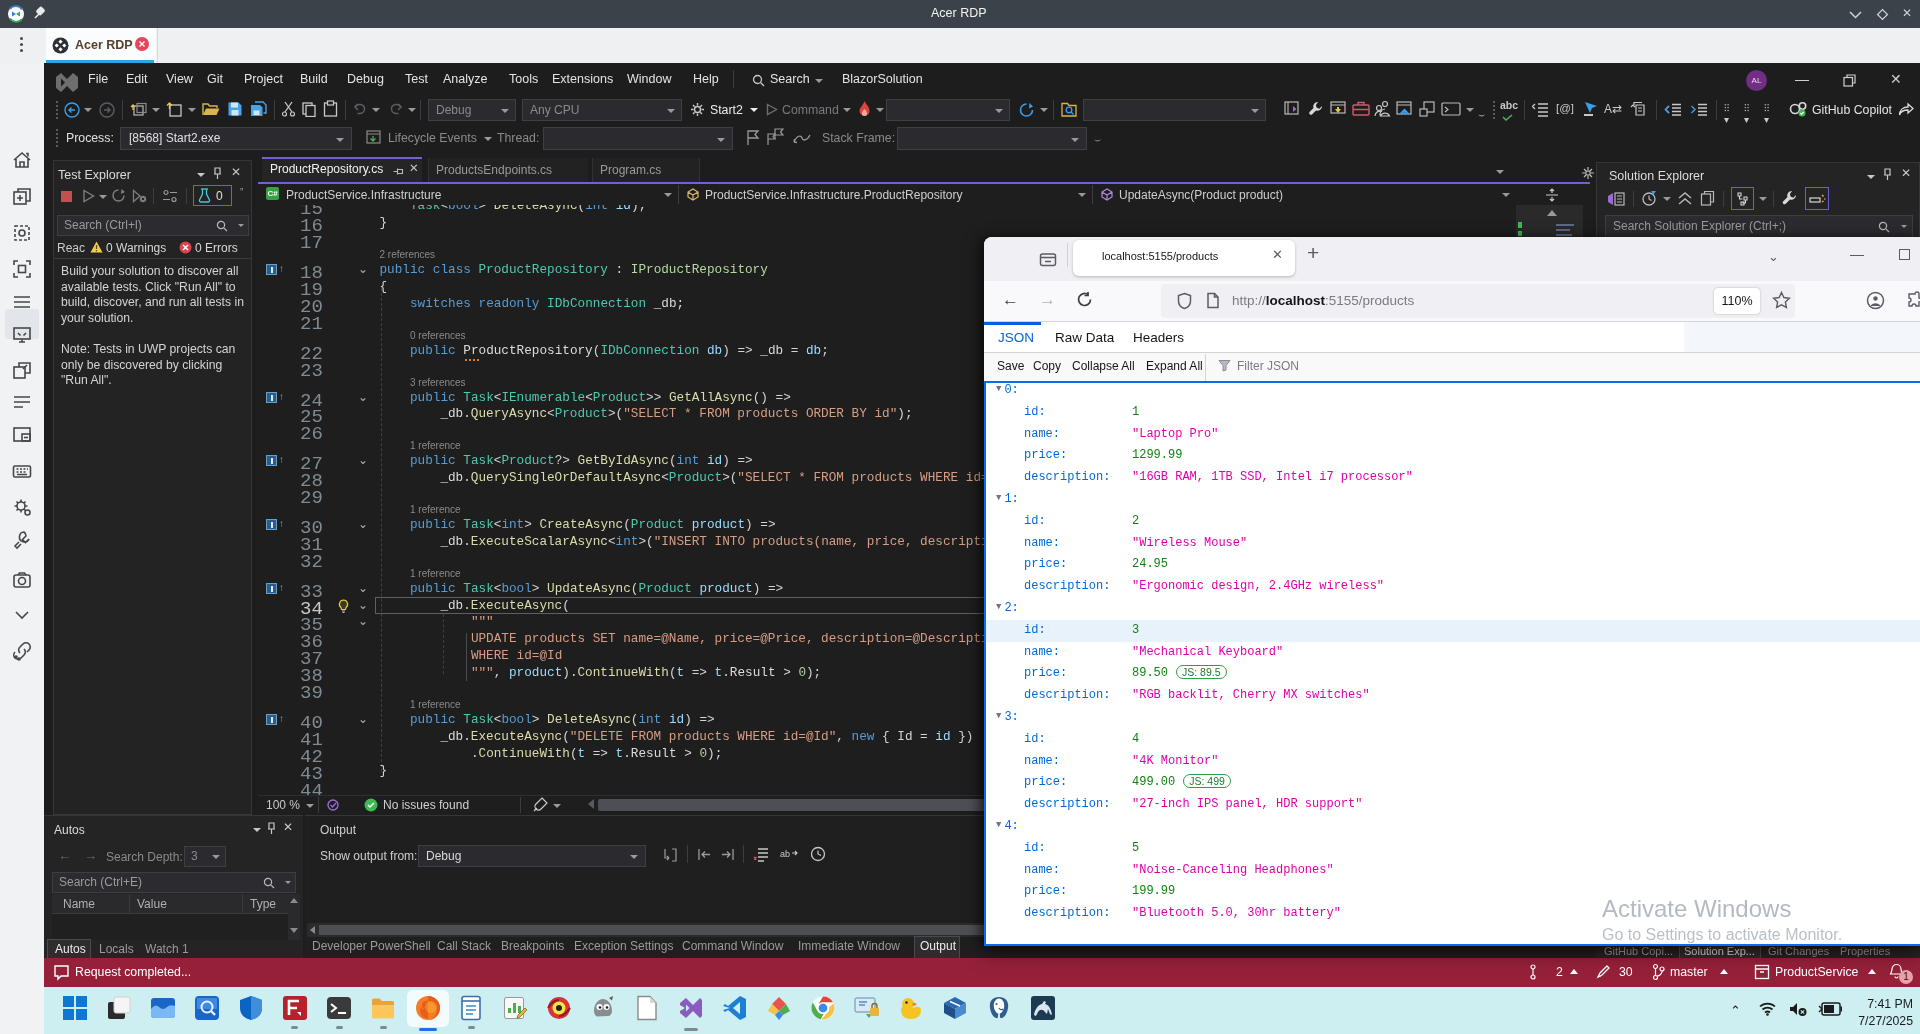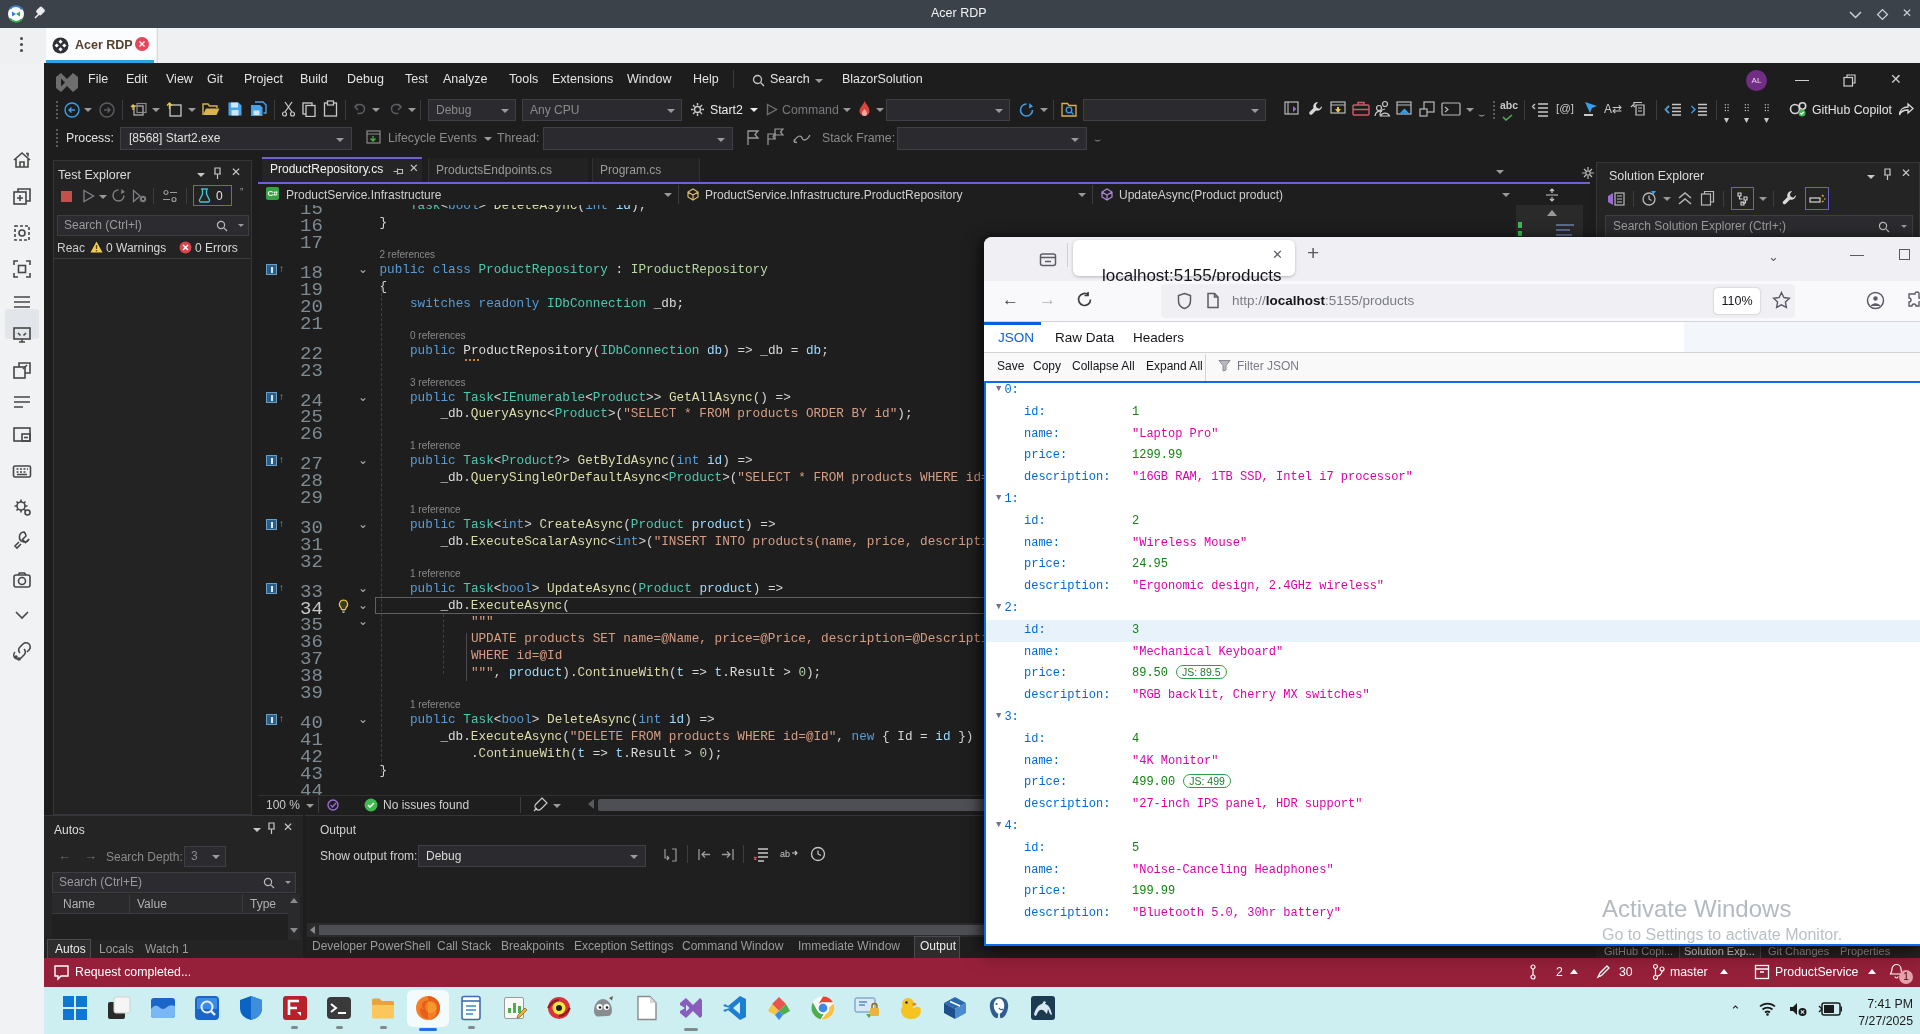--- a/index.html
+++ b/index.html
@@ -447,20 +447,21 @@
         <circle cx="6.5" cy="9.8" r=".8" fill="#5b4a10"></circle>
       </svg>
  <div style="position:absolute;left:52px;top:80px;color:#d8d8d8;font-size:12px">0 Warnings</div>
  <svg style="position:absolute;left:125px;top:80px" width="13" height="13" viewBox="0 0 13 13">
         <circle cx="6.5" cy="6.5" r="6" fill="#d8454e"></circle>
         <path d="M4 4 l5 5 M9 4 l-5 5" stroke="#fff" stroke-width="1.4"></path>
       </svg>
  <div style="position:absolute;left:141px;top:80px;color:#d8d8d8;font-size:12px">0 Errors</div>
  <div style="position:absolute;left:0;top:97px;width:197px;height:1px;background:#3a3a40"></div>
 
+ <div style="position:absolute;left:7px;top:103px;width:189px;color:#d4d4d4;font-size:12.2px;line-height:15.6px">Build your solution to discover all available tests. Click "Run All" to build, discover, and run all tests in your solution.<br><br>Note: Tests in UWP projects can only be discovered by clicking "Run All".</div>
 </div>
 
 <div class="abs" style="left:258px;top:156px;width:1332px;height:26px;background:#1d1d1e"></div>
 <div class="abs" style="left:262px;top:157px;width:160px;height:25px;background:#252526;border-top:2px solid #6f62d2"></div>
 <div class="abs" style="left:270px;top:162px;color:#f2f2f2;font-size:12px;font-weight:normal">ProductRepository.cs</div>
 <svg class="abs" style="left:393px;top:165px" width="11" height="12" viewBox="0 0 11 12">
       <path d="M4 2 h4 v5 h-4z M3 7 h6 M6 7 v4" stroke="#b9b9b9" fill="none" stroke-width="1.1" transform="rotate(90 5.5 6)"></path>
     </svg>
 <div class="abs" style="left:409px;top:161px;color:#c8c8c8;font-size:11.5px">✕</div>
 <div class="abs" style="left:428px;top:158px;width:160px;height:24px;background:#222223;border-left:1px solid #313135"></div>
@@ -795,21 +796,21 @@
 <div id="ff">
 
  <div class="abs" style="left:0;top:0;width:936px;height:44px;background:#f0f0f4;border-radius:8px 0 0 0"></div>
  <svg class="abs" style="left:55px;top:13px" width="18" height="17" viewBox="0 0 18 17">
         <rect x="1.5" y="4" width="15" height="11.5" rx="2" stroke="#5b5b66" fill="none" stroke-width="1.5"></rect>
         <path d="M1.5 7.5 h15" stroke="#5b5b66" stroke-width="1.5"></path>
         <path d="M6 11.5 h6" stroke="#5b5b66" stroke-width="1.5"></path>
       </svg>
  <div class="abs" style="left:83px;top:6px;width:1px;height:24px;background:#cfcfd8"></div>
  <div class="abs" style="left:89px;top:3px;width:222px;height:36px;background:#fff;border-radius:6px;box-shadow:0 1px 3px rgba(0,0,0,.25)"></div>
- <div class="abs" style="left:118px;top:29px;color:#15141a;font-size:17px">localhost:5155/products</div>
+ <div class="abs" style="left:118px;top:13px;color:#15141a;font-size:11px">localhost:5155/products</div>
  <div class="abs" style="left:288px;top:10px;color:#5b5b66;font-size:13px">✕</div>
  <div class="abs" style="left:323px;top:4px;color:#5b5b66;font-size:21px;font-weight:300">+</div>
  <div class="abs" style="left:784px;top:12px;color:#5b5b66;font-size:13px">⌄</div>
  <div class="abs" style="left:866px;top:9px;color:#5b5b66;font-size:14px">—</div>
  <div class="abs" style="left:915px;top:12px;width:11px;height:11px;border:1.4px solid #5b5b66"></div>
 
  <div class="abs" style="left:0;top:44px;width:936px;height:41px;background:#f9f9fb;border-bottom:1px solid #d4d4dc"></div>
  <div class="abs" style="left:18px;top:53px;color:#3e3e44;font-size:17px">←</div>
  <div class="abs" style="left:55px;top:53px;color:#b0b0b8;font-size:17px">→</div>
  <svg class="abs" style="left:92px;top:54px" width="17" height="17" viewBox="0 0 17 17">

